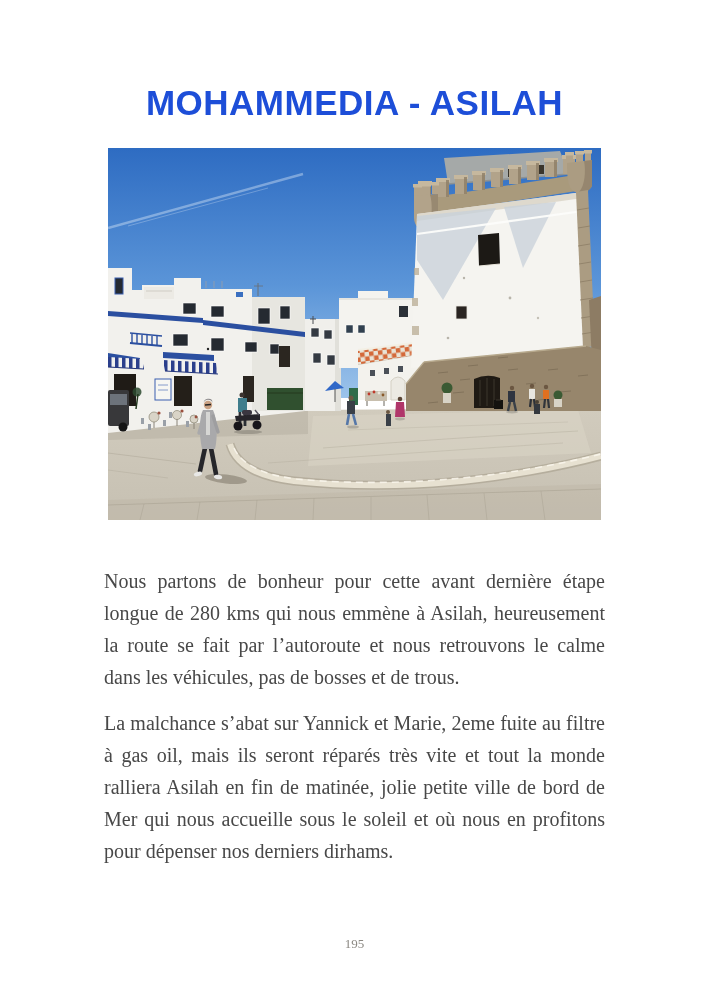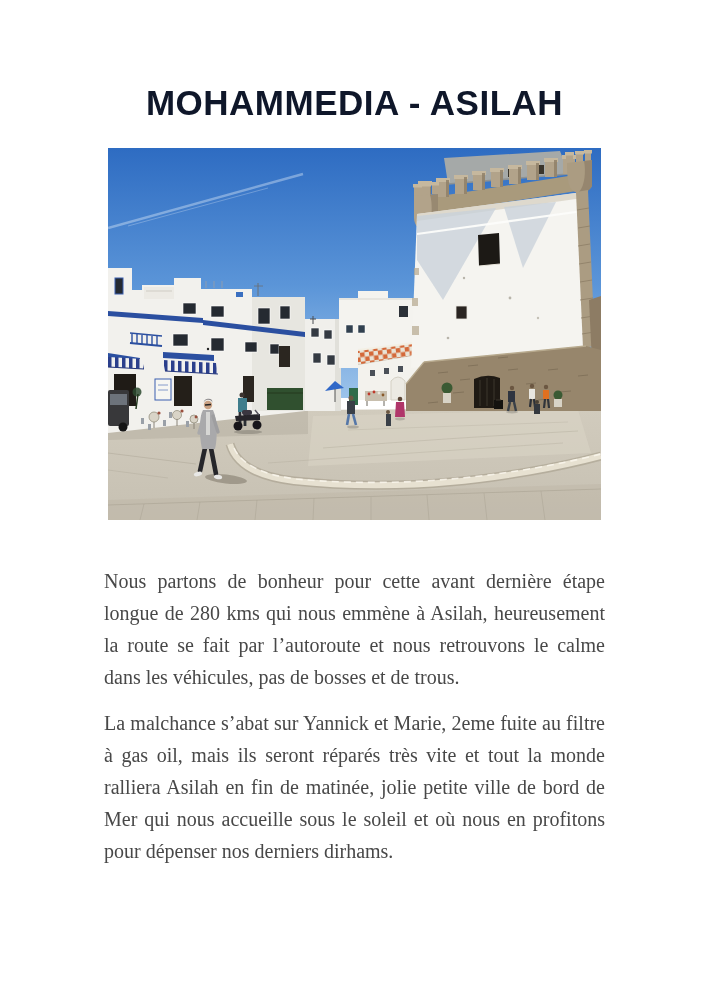--- a/index.html
+++ b/index.html
@@ -4,21 +4,21 @@
 <style>
   html,body{margin:0;padding:0;}
   body{
     width:709px;height:992px;background:#ffffff;position:relative;overflow:hidden;
     font-family:"Liberation Serif",serif;
   }
   .page{position:absolute;inset:0;background:#ffffff;}
   .title{
     position:absolute;top:82px;left:0;right:0;margin:0;text-align:center;
     font-family:"Liberation Sans",sans-serif;font-weight:bold;font-size:35px;
-    letter-spacing:.5px;color:#0f172a;line-height:42px;
+    letter-spacing:.5px;color:#1d4ed8;line-height:42px;
   }
   .photo{
     position:absolute;top:148px;left:108px;width:493px;height:372px;margin:0;padding:0;
     line-height:0;
   }
   .photo svg{display:block;width:493px;height:372px;}
   .bodytext{
     position:absolute;top:556px;left:104px;width:501px;
     font-family:"Liberation Serif",serif;font-size:20px;line-height:32px;
     text-align:justify;color:#484848;margin-top:9px;
@@ -418,14 +418,15 @@
         <line x1="97" y1="257" x2="103" y2="256.5" stroke="#222222" stroke-width="1.5"></line>
       </g>
     </svg>
   </figure>
 
   <div class="bodytext">
     <p>Nous partons de bonheur pour cette avant dernière étape longue de 280 kms qui nous emmène à Asilah, heureusement la route se fait par l’autoroute et nous retrouvons le calme dans les véhicules, pas de bosses et de trous.</p>
     <p>La malchance s’abat sur Yannick et Marie, 2eme fuite au filtre à gas oil, mais ils seront réparés très vite et tout la monde ralliera Asilah en fin de matinée, jolie petite ville de bord de Mer qui nous accueille sous le soleil et où nous en profitons pour dépenser nos derniers dirhams.</p>
   </div>
 
+  <div class="pageno">195</div>
 
 </div>
 
 </body></html>

